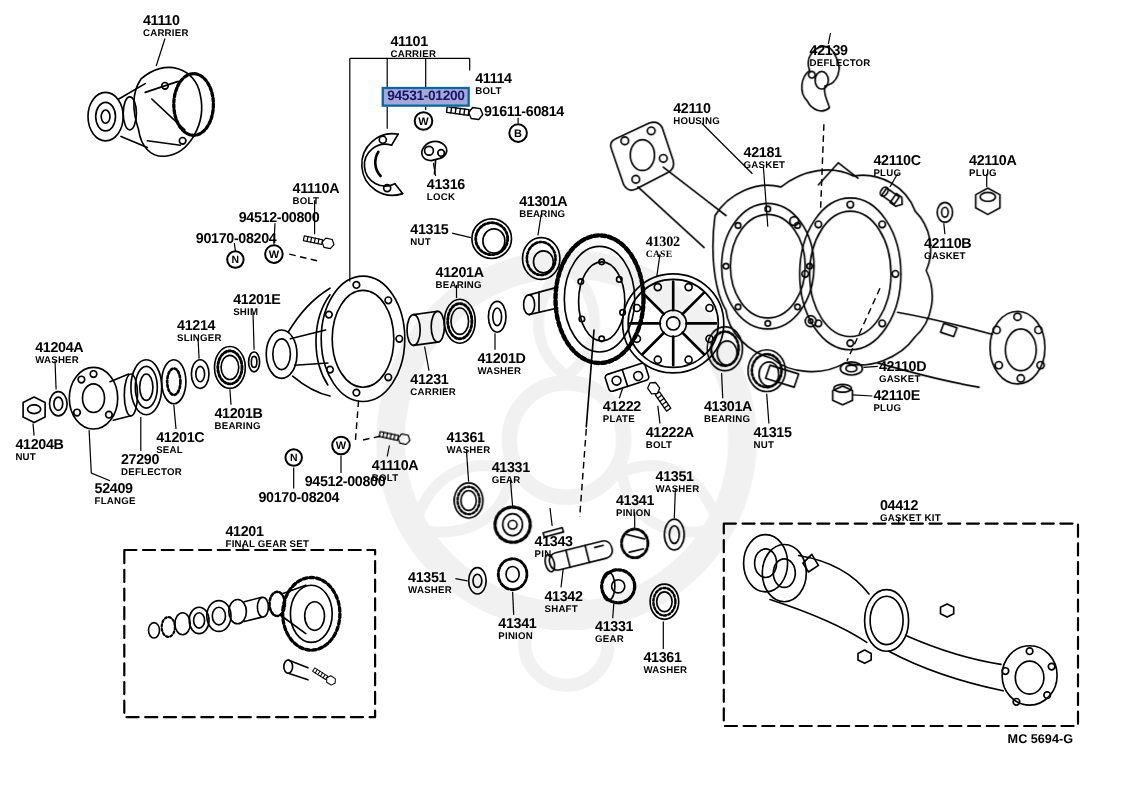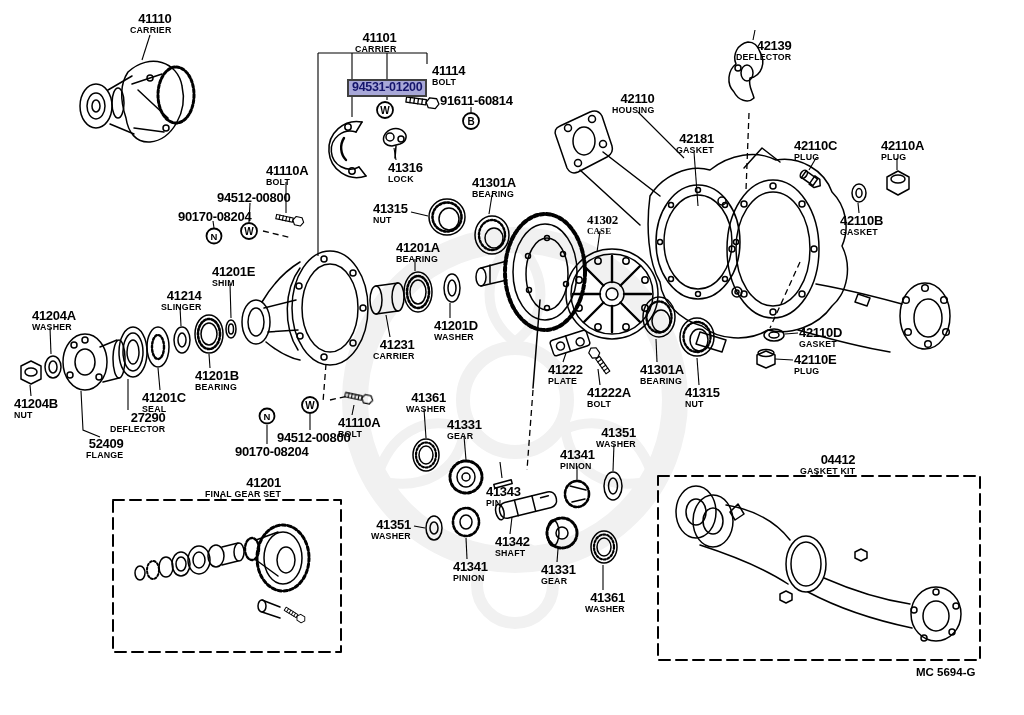--- a/index.html
+++ b/index.html
@@ -1,23 +1,23 @@
 <!DOCTYPE html>
 <html><head>
 <meta charset="utf-8">
 <style>
   html,body{margin:0;padding:0;background:#fff;}
   #canvas{position:relative;width:1024px;height:715px;background:#ffffff;overflow:hidden;
           font-family:"Liberation Sans",sans-serif;}
   svg{position:absolute;left:0;top:0;}
   #labels{position:absolute;left:0;top:0;width:100%;height:100%;}
   .lbl{position:absolute;color:#000;font-weight:bold;line-height:1.05;white-space:nowrap;}
-  .lbl .num{font-size:13px;letter-spacing:-0.3px;text-align:right;}
+  .lbl .num{font-size:13px;letter-spacing:-0.3px;}
   .lbl .nm{font-size:8.8px;letter-spacing:0.2px;}
-  .lbl.hl{background:#a8a8d8;border:2px solid #404040;padding:0 3px 1px 3px;margin-left:-5px;margin-top:-3px;}
+  .lbl.hl{background:#a8a8d8;border:2px solid #0369a1;padding:0 3px 1px 3px;margin-left:-5px;margin-top:-3px;}
   .lbl.hl .num{color:#15156b;font-size:12.5px;}
   #code{position:absolute;left:916px;top:666px;font-size:11.5px;font-weight:bold;color:#000;}
 </style>
 </head>
 <body>
 
 <div id="canvas">
 
 <svg width="1024" height="715" viewBox="0 0 1024 715">
   <defs>

